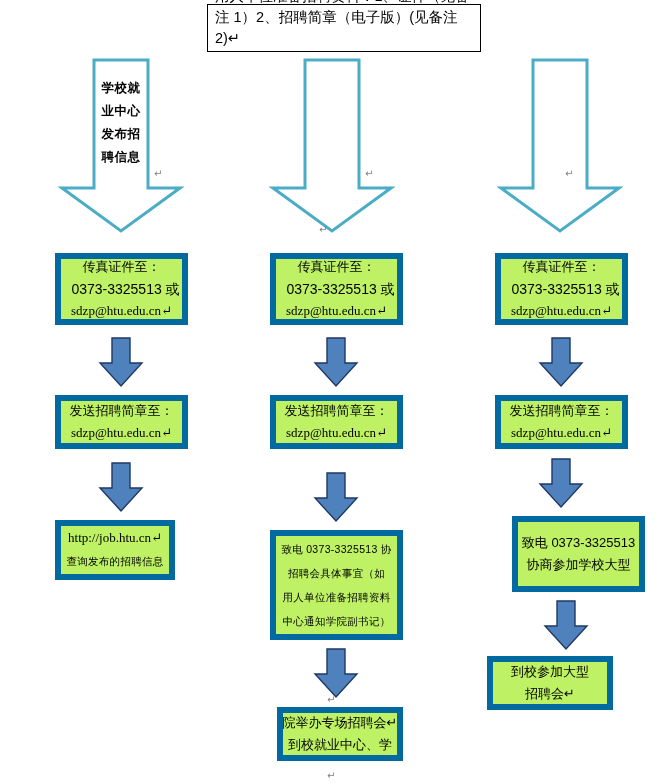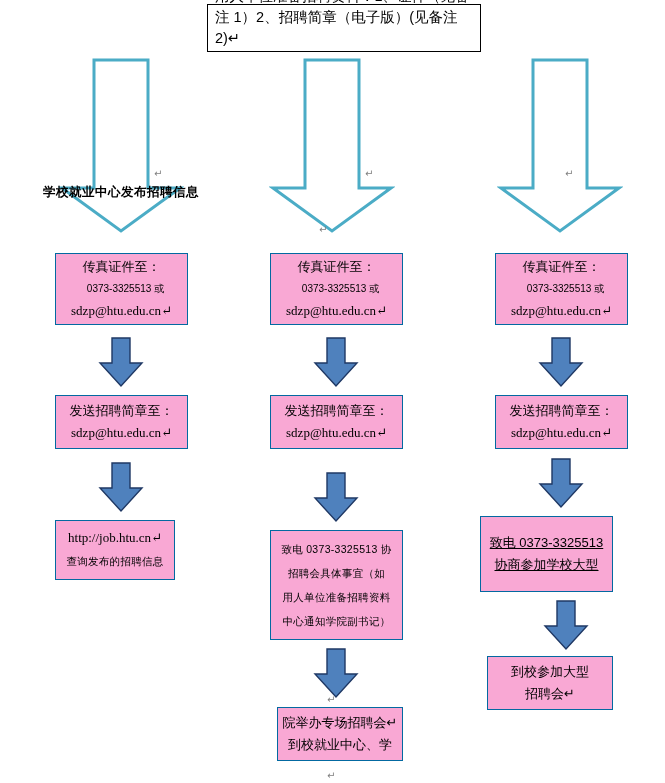--- a/index.html
+++ b/index.html
@@ -50,46 +50,45 @@
     width: 126px;
     height: 176px;
   }
   .big-arrow svg { display: block; width: 126px; height: 176px; }
   .big-arrow .arrow-text {
     position: absolute;
     left: 0; top: 0;
     width: 126px;
     height: 130px;
     display: flex;
-    flex-direction: row;
-    align-items: flex-end;
+    flex-direction: column;
+    align-items: center;
     justify-content: center;
-    margin-top: 16px;
   }
   .arrow-text .line {
     font-size: 12.5px;
     font-weight: bold;
     line-height: 23px;
     letter-spacing: 0.5px;
     font-family: "Liberation Sans", "DejaVu Sans", sans-serif;
     white-space: nowrap;
   }
   .pilcrow {
     position: absolute;
     font-size: 10px;
     color: #808080;
     font-family: "Liberation Sans", "DejaVu Sans", sans-serif;
   }
 
   
   .box {
     position: absolute;
-    border: 1px solid #0369a1;
+    border: 6px solid #0369a1;
     box-sizing: border-box;
-    background: #f9a8d4;
+    background: #bef264;
     display: flex;
     flex-direction: column;
     align-items: center;
     justify-content: center;
     text-align: center;
     padding: 3px 4px;
   }
   .box .line {
     display: block;
     white-space: nowrap;
@@ -106,21 +105,21 @@
     line-height: 24px;
     letter-spacing: 0.3px;
   }
   .lat {
     font-family: "Liberation Serif", "DejaVu Serif", serif;
     font-size: 13px;
     line-height: 22px;
   }
   .lat-mixed {
     font-family: "Liberation Sans", "DejaVu Sans", sans-serif;
-    font-size: 10px;
+    font-size: 14px;
     line-height: 22px;
     margin-left: 8px;
   }
 
   
   .conn {
     position: absolute;
     width: 46px;
   }
   .conn svg { display: block; width: 100%; height: 100%; }
@@ -250,21 +249,21 @@
     <span class="line cn">发送招聘简章至：</span>
     <span class="line lat">sdzp@htu.edu.cn↵</span>
   </div>
 
   <div class="conn" style="left:538px; top:458px; height:51px;">
     <svg viewBox="0 0 46 51" xmlns="http://www.w3.org/2000/svg">
       <polygon points="14,1 32,1 32,26 44,26 23,49 2,26 14,26" fill="#4F81BD" stroke="#1F3864" stroke-width="1.4"></polygon>
     </svg>
   </div>
 
-  <div class="box" style="left:480px; top:516px; width:133px; height:76px;text-decoration:underline;">
+  <div class="box" style="left:512px; top:516px; width:133px; height:76px;">
     <span class="line cn">致电 0373-3325513</span>
     <span class="line cn">协商参加学校大型</span>
   </div>
 
   <div class="conn" style="left:543px; top:600px; height:51px;">
     <svg viewBox="0 0 46 51" xmlns="http://www.w3.org/2000/svg">
       <polygon points="14,1 32,1 32,26 44,26 23,49 2,26 14,26" fill="#4F81BD" stroke="#1F3864" stroke-width="1.4"></polygon>
     </svg>
   </div>
 

